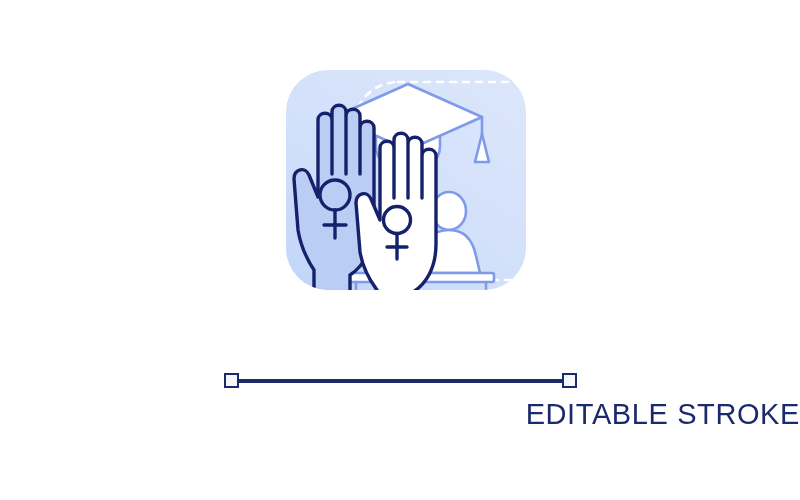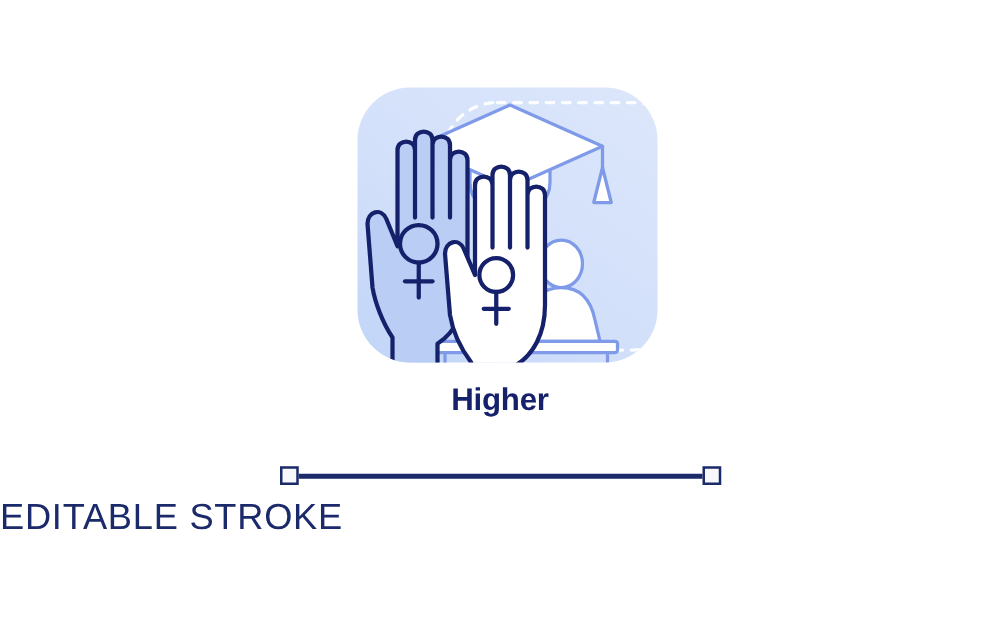--- a/index.html
+++ b/index.html
@@ -81,21 +81,21 @@
   }
   .handle.left  { left: 0; }
   .handle.right { right: 0; }
 
   
   .caption {
     position: absolute;
     left: 0;
     top: 398px;
     width: 800px;
-    text-align: left;
+    text-align: right;
     font-family: "Liberation Sans", sans-serif;
     font-weight: normal;
     font-size: 29px;
     letter-spacing: 0.6px;
     color: #1b2a6b;
   }
 </style>
 </head>
 <body>
 
@@ -213,21 +213,20 @@
             <path d="M111 163.5 L111 189"></path>
             <path d="M101 177 L121 177"></path>
           </g>
         </g>
 
       </g>
     </svg>
   </div>
 
   <div class="title-block">
-    <span class="title-line">Higher</span>
   </div>
 
   <div class="divider">
     <div class="divider-line"></div>
     <div class="handle left"></div>
     <div class="handle right"></div>
   </div>
 
   <div class="caption">EDITABLE STROKE</div>
 

